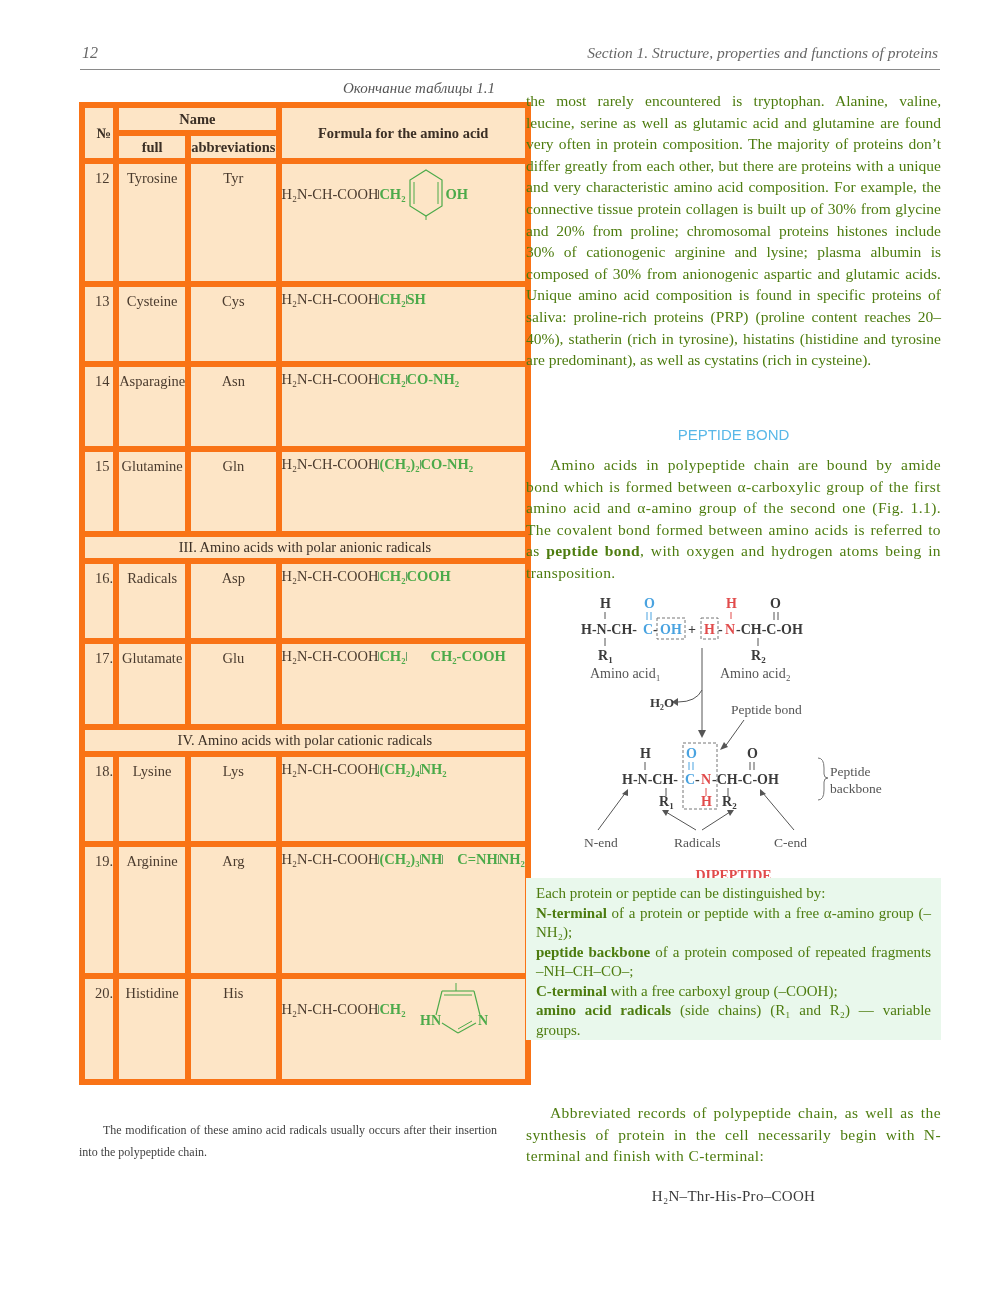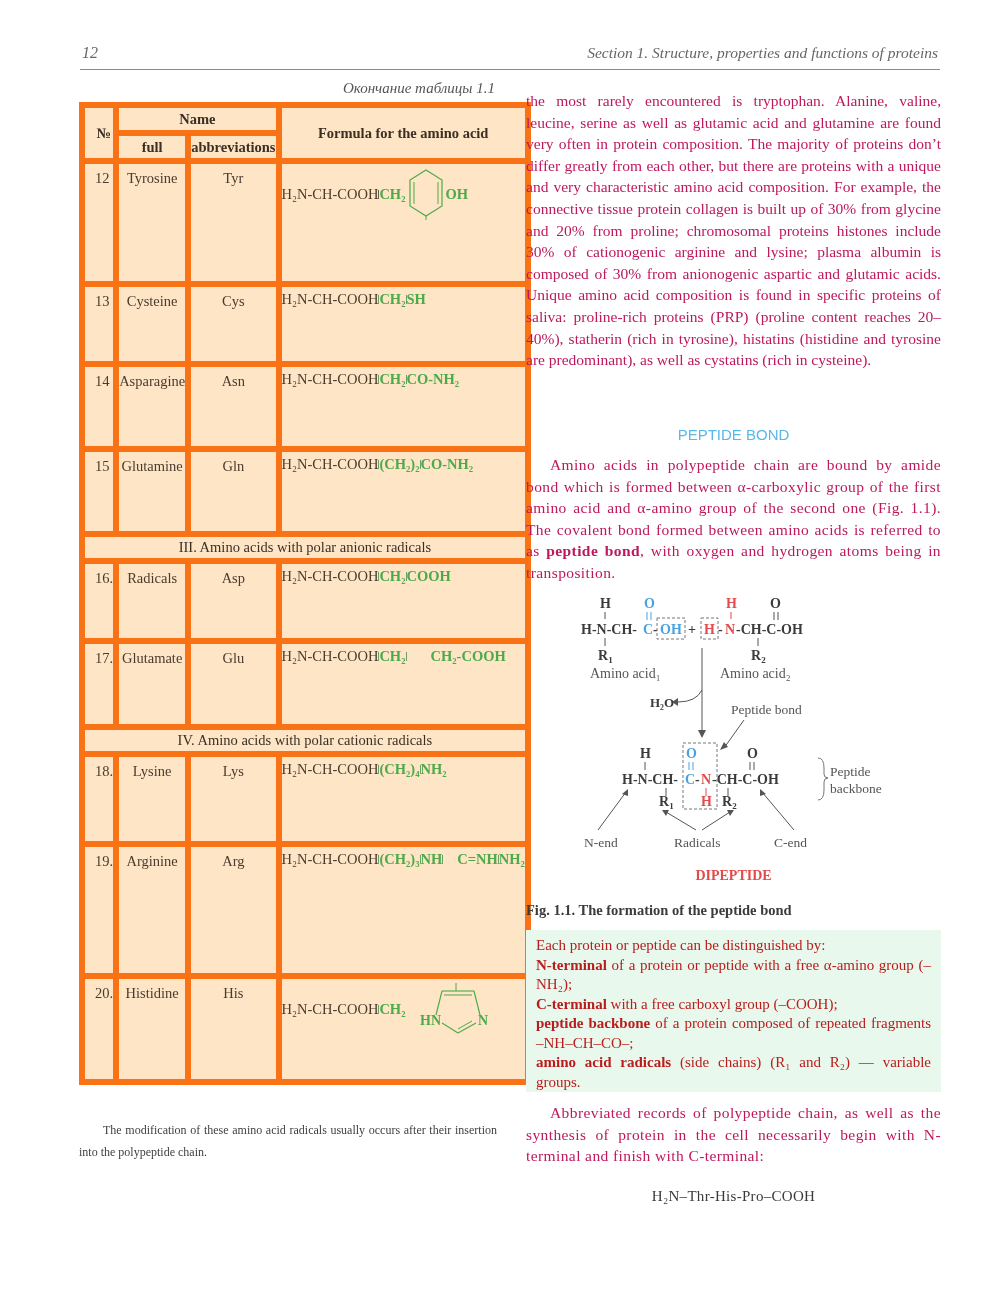--- a/index.html
+++ b/index.html
@@ -19,26 +19,26 @@
   td.c-no { padding:6px 0 0 10px !important; }
   td.c-full, td.c-abbr { text-align:center; padding-top:6px !important; }
   td.c-form { padding:4px 0 0 0 !important; text-align:center; }
   td.grp { text-align:center; font-weight:normal; padding:2px 0 !important; color:#3b2f25; }
   .f-main { color:#4a3b2e; font-size:14.5px; white-space:nowrap; }
   .f-green { color:#4caa4a; font-weight:bold; font-size:14.5px; }
   .stk { display:flex; flex-direction:row; align-items:center; }
   .vbar { width:1px; height:9px; background:#6f9e6a; }
   .vbar-d { width:1px; height:9px; background:#6e5b4c; }
 
-  .col-r { left:526px; width:415px; font-size:15.5px; line-height:21.6px; text-align:justify; color:#be185d; }
+  .col-r { left:526px; width:415px; font-size:15.5px; line-height:21.6px; text-align:justify; color:#4d7c0f; }
   .col-l { left:79px; width:418px; font-size:12px; line-height:21.6px; text-align:justify; color:#3f3f3f; }
   .indent { text-indent:24px; }
   .sec-title { left:526px; width:415px; top:426px; text-align:center; color:#59b8e8; font-family:"Liberation Sans",sans-serif; font-size:15px; }
   .fig-cap { left:526px; top:902px; font-weight:bold; font-size:14.5px; color:#3b3b3b; }
-  .box { left:526px; top:930px; width:415px; height:162px; background:#e9f8ec; box-sizing:border-box; padding:6px 10px; font-size:15px; line-height:19.5px; color:#b91c1c; text-align:justify; }
+  .box { left:526px; top:878px; width:415px; height:162px; background:#e9f8ec; box-sizing:border-box; padding:6px 10px; font-size:15px; line-height:19.5px; color:#4d7c0f; text-align:justify; }
   .formula-line { left:526px; width:415px; top:1188px; text-align:center; font-size:15px; letter-spacing:0.3px; }
   .dipep { left:526px; width:415px; top:868px; text-align:center; color:#e14b4b; font-weight:bold; font-size:14px; }
   svg text { font-family:"Liberation Serif","DejaVu Serif",serif; }
 </style>
 </head>
 <body>
 
 <div class="abs hdr-num">12</div>
 <div class="abs hdr-sec">Section 1. Structure, properties and functions of proteins</div>
 <div class="abs hdr-rule"></div>
@@ -312,19 +312,19 @@
   <text x="58" y="257" font-size="13.5" fill="#555">N-end</text>
   <text x="148" y="257" font-size="13.5" fill="#555">Radicals</text>
   <text x="248" y="257" font-size="13.5" fill="#555">C-end</text>
 </svg>
 <div class="abs dipep">DIPEPTIDE</div>
 <div class="abs fig-cap">Fig. 1.1. The formation of the peptide bond</div>
 
 <div class="abs box">
   <div>Each protein or peptide can be distinguished by:</div>
   <div><b>N-terminal</b><span> of a protein or peptide with a free α-amino group (–NH₂);</span></div>
+  <div><b>peptide backbone</b><span> of a protein composed of repeated fragments –NH–CH–CO–;</span></div>
   <div><b>C-terminal</b><span> with a free carboxyl group (–COOH);</span></div>
-  <div><b>peptide backbone</b><span> of a protein composed of repeated fragments –NH–CH–CO–;</span></div>
   <div><b>amino acid radicals</b><span> (side chains) (R₁ and R₂) — variable groups.</span></div>
 </div>
 
 <div class="abs col-r indent" style="top:1102px;letter-spacing:0.4px">Abbreviated records of polypeptide chain, as well as the synthesis of protein in the cell necessarily begin with N-terminal and finish with C-terminal:</div>
 <div class="abs formula-line">H₂N–Thr-His-Pro–COOH</div>
 
 </body></html>

